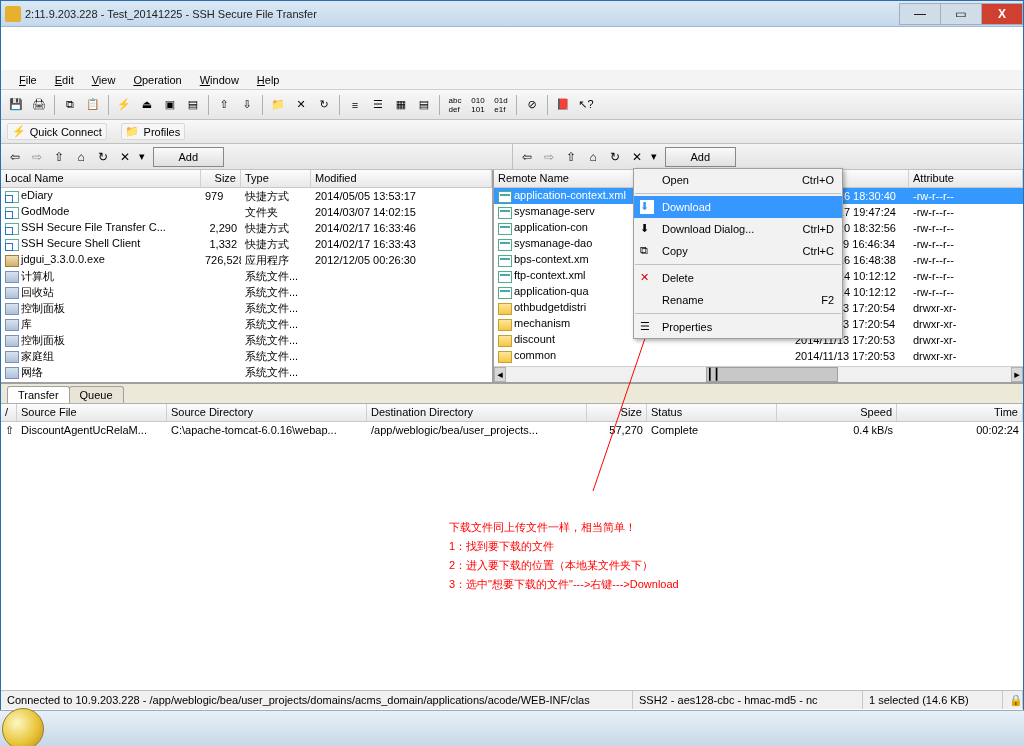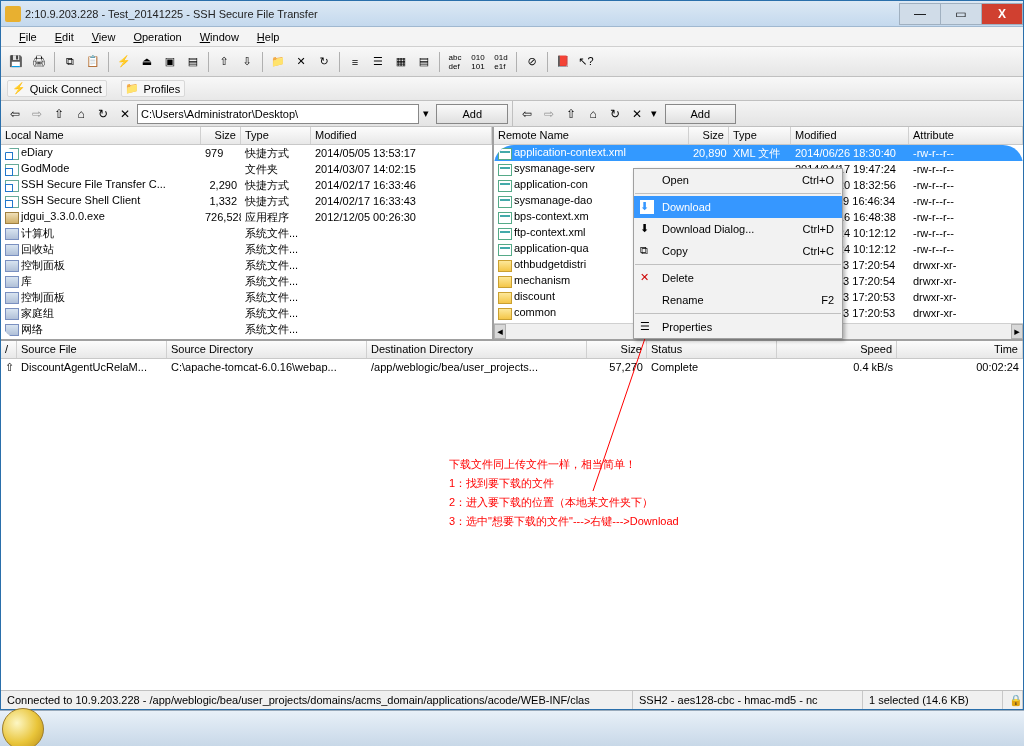--- a/index.html
+++ b/index.html
@@ -4,42 +4,42 @@
 <style>
 * { margin: 0; padding: 0; box-sizing: border-box; font-family: "Microsoft YaHei", "Segoe UI", Tahoma, sans-serif; font-size: 11px; }
 body { background: #e8e8e8; width: 1024px; height: 746px; overflow: hidden; position: relative; }
 .window { width: 1024px; height: 710px; background: #fff; border: 1px solid #2a6fab; position: relative; }
 .title-bar { height: 26px; background: linear-gradient(#dce8f4,#c4d9ee); display: flex; align-items: center; padding-left: 4px; border-bottom: 1px solid #a0b8d0; }
 .title-bar .icon { width: 16px; height: 16px; background: #e8b030; border-radius:2px; margin-right:4px; }
 .title-bar .title-text { flex:1; color: #222; }
 .win-btns { display:flex; }
 .win-btn { width:42px; height:22px; display:flex; align-items:center; justify-content:center; background:#d0dce8; border:1px solid #a0b0c0; margin-left:-1px; font-size:12px; }
 .win-close { background:#d04030; color:#fff; font-weight:bold;}
-.menu-bar { height:20px; background:#f4f4f4; display:flex; align-items:center; padding-left:10px; gap:2px; border-bottom:1px solid #d0d0d0;}
+.menu-bar { height:20px; background:#f4f4f4; display:flex; align-items:center; padding-left:10px; gap:2px; border-bottom:1px solid #d0d0d0;margin-top:43px;}
 .menu-bar .menu-item { padding:2px 8px; }
 .menu-bar .menu-item u { text-decoration: underline; }
 .toolbar { height:30px; background:linear-gradient(#f8f8f8,#e6e6e6); border-bottom:1px solid #c0c0c0; display:flex; align-items:center; padding:0 4px; gap:1px;}
 .tb-btn { width:22px; height:22px; border:1px solid transparent; display:flex; align-items:center; justify-content:center; border-radius:2px;}
 .tb-sep { width:1px; height:20px; background:#b0b0b0; margin:0 3px;}
 .quick-bar { height:24px; background:linear-gradient(#f8f8f8,#e8e8e8); border-bottom:1px solid #c0c0c0; display:flex; align-items:center; padding:0 6px; gap:14px;}
 .quick-item { display:flex; align-items:center; gap:4px; padding:1px 4px; border:1px solid #d8d8d8; border-radius:2px; background:#f6f6f6;}
 .path-bar { height:26px; background:linear-gradient(#f4f4f4,#e4e4e4); border-bottom:1px solid #c0c0c0; display:flex; align-items:stretch;}
 .path-half { display:flex; align-items:center; padding:0 4px; gap:2px;}
 .path-half:first-child { width:512px; border-right:1px solid #c0c0c0;}
 .path-half:last-child { flex:1;}
 .path-input { flex:1; height:20px; border:1px solid #888; background:#fff; padding:0 3px; font-size:11px;}
 .add-btn { height:20px; padding:0 25px; border:1px solid #888; background:linear-gradient(#fafafa,#e0e0e0); margin-left:4px;}
 .nav-icon { width:20px; height:20px; display:flex; align-items:center; justify-content:center; font-size:12px; border:1px solid transparent; border-radius:2px;}
 .panes { height:214px; display:flex; border-bottom:2px solid #a0a0a0;}
 .pane { background:#fff; position:relative; overflow:hidden;}
 .pane-left { width:493px; border-right:2px solid #a0a0a0;}
 .pane-right { flex:1; }
 .list-header { height:18px; background:linear-gradient(#fcfcfc,#e8e8e8); border-bottom:1px solid #c8c8c8; display:flex; position:sticky; top:0;}
 .list-header .col { border-right:1px solid #d0d0d0; padding:2px 4px; overflow:hidden; white-space:nowrap;}
-.list-body { overflow:auto; height:calc(100% - 18px); font-size:11px;border-radius:20px;}
+.list-body { overflow:auto; height:calc(100% - 18px); font-size:11px;}
 .row { display:flex; height:16px; align-items:center;}
 .row.selected { background:#3399ff; color:#fff;}
 .row .cell { padding:0 4px; overflow:hidden; white-space:nowrap; text-overflow: clip;}
 .ficon { width:14px; height:12px; display:inline-block; vertical-align:middle; margin-right:2px;}
 .ic-shortcut { background:#fff; border:1px solid #6a9; position:relative;}
 .ic-shortcut::after{content:"";position:absolute;left:-1px;bottom:-1px;width:6px;height:6px;background:#fff;border:1px solid #2277cc;}
 .ic-folder-sys{ background:linear-gradient(#d8e4f0,#b0c0d8); border:1px solid #7a90c0;}
 .ic-exe{ background:linear-gradient(#f0e0b8,#d0b06a); border:1px solid #a08040;}
 .ic-xml{ background:#fff; border:1px solid #5a8; position:relative;}
 .ic-xml::after{content:"";position:absolute;left:1px;top:2px;right:1px;height:2px;background:#4aa;}
@@ -67,21 +67,21 @@
 svg.arrow{position:absolute; pointer-events:none;}
 .middle { display:flex; flex-direction:column; height:calc(100% - 26px - 20px - 30px - 24px - 26px - 19px);}
 .transfer-area{ flex:1; display:flex; flex-direction:column;}
 </style>
 </head>
 <body>
 
 <div class="window">
   <div class="title-bar">
     <div class="icon"></div>
-    <div class="title-text">2:10.9.203.228 - Test_20141225 - SSH Secure File Transfer</div>
+    <div class="title-text">2:11.9.203.228 - Test_20141225 - SSH Secure File Transfer</div>
     <div class="win-btns">
       <div class="win-btn">—</div>
       <div class="win-btn">▭</div>
       <div class="win-btn win-close">X</div>
     </div>
   </div>
 
   <div class="menu-bar">
     <div class="menu-item"><u>F</u><span>ile</span></div>
     <div class="menu-item"><u>E</u>dit</div>
@@ -137,21 +137,20 @@
   </div>
 
   <div class="path-bar">
     <div class="path-half">
       <div class="nav-icon">⇦</div>
       <div class="nav-icon" style="opacity:.4">⇨</div>
       <div class="nav-icon">⇧</div>
       <div class="nav-icon">⌂</div>
       <div class="nav-icon">↻</div>
       <div class="nav-icon">✕</div>
-      <input class="path-input" value="C:\Users\Administrator\Desktop\" style="">
       <span style="padding:0 2px">▾</span>
       <button class="add-btn">Add</button>
     </div>
     <div class="path-half">
       <div class="nav-icon">⇦</div>
       <div class="nav-icon" style="opacity:.4">⇨</div>
       <div class="nav-icon">⇧</div>
       <div class="nav-icon">⌂</div>
       <div class="nav-icon">↻</div>
       <div class="nav-icon">✕</div>
@@ -340,20 +339,24 @@
           </div>
         <div class="scroll-x">
             <div style="position:absolute;left:0;width:12px;height:100%;background:#d8d8d8;border:1px solid #b0b0b0;display:flex;align-items:center;justify-content:center;">◂</div>
             <div style="position:absolute;right:0;width:12px;height:100%;background:#d8d8d8;border:1px solid #b0b0b0;display:flex;align-items:center;justify-content:center;">▸</div>
             <div style="position:absolute;left:40%;width:25%;height:100%;background:#c8c8c8;border:1px solid #a0a0a0;">┃┃</div>
           </div>
       </div>
     </div>
 
     <div class="transfer-area">
+      <div class="tabs-row">
+        <div class="tab">Transfer</div>
+        <div class="tab inactive">Queue</div>
+      </div>
       <div class="transfer-pane">
         <div class="transfer-header">
           <div class="col" style="width:16px">/</div>
           <div class="col" style="width:150px">Source File</div>
           <div class="col" style="width:200px">Source Directory</div>
           <div class="col" style="width:220px">Destination Directory</div>
           <div class="col" style="width:60px;text-align:right">Size</div>
           <div class="col" style="width:130px">Status</div>
           <div class="col" style="width:120px;text-align:right">Speed</div>
           <div class="col" style="flex:1;text-align:right">Time</div>

